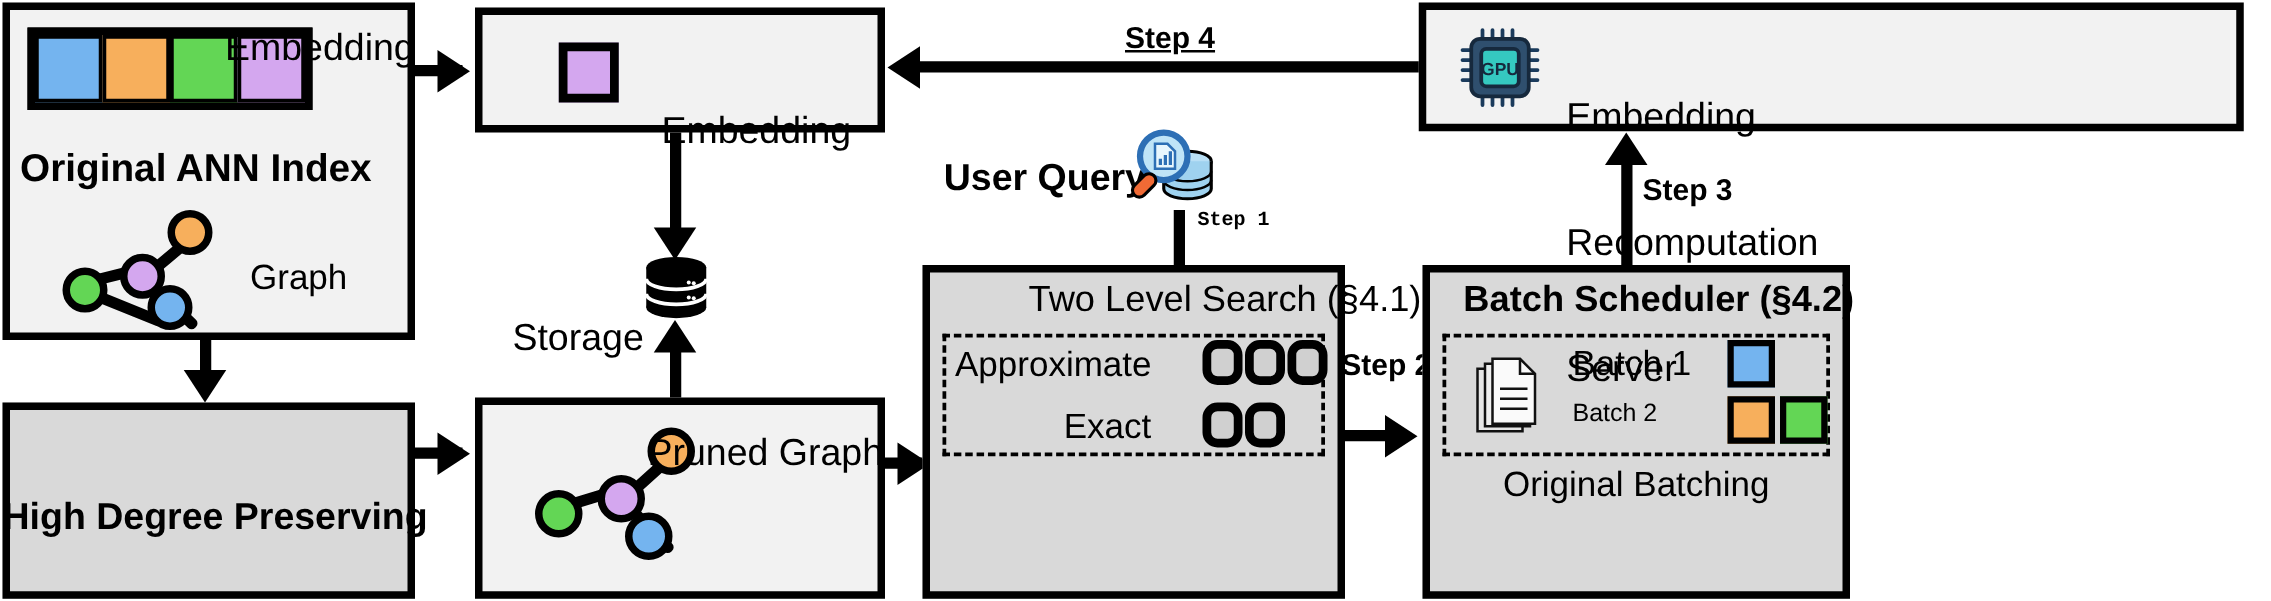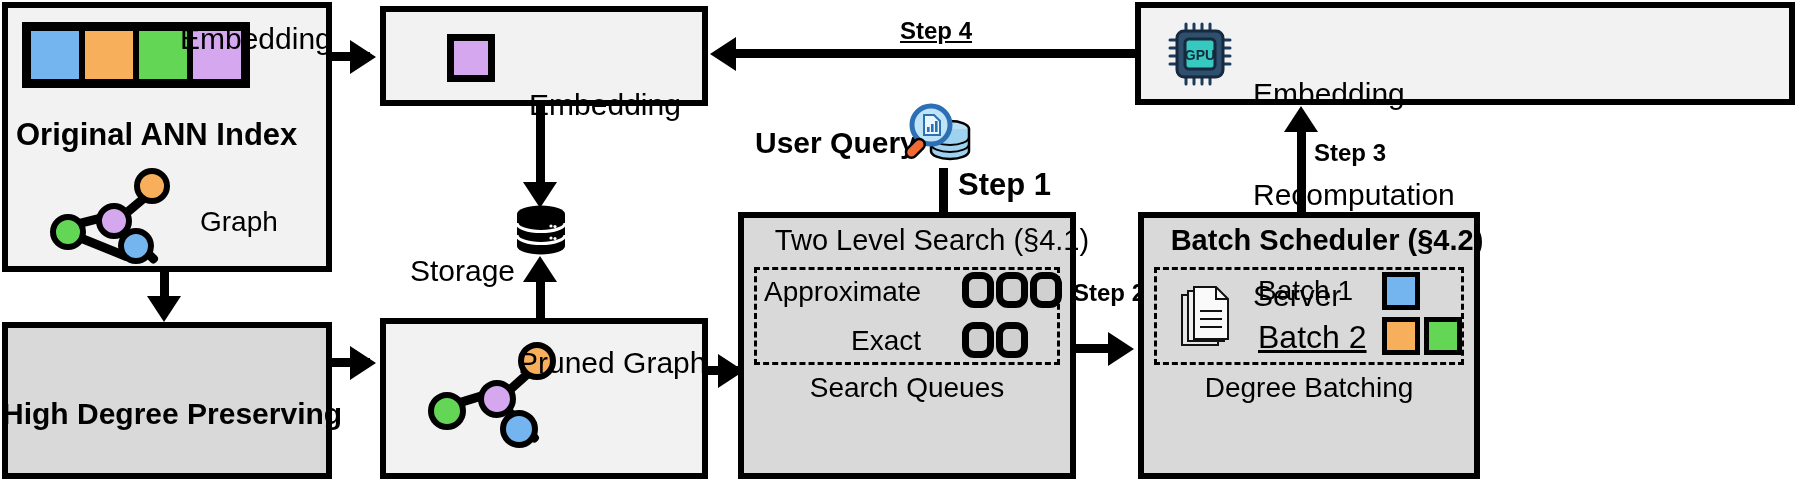--- a/index.html
+++ b/index.html
@@ -154,37 +154,36 @@
       <rect x="27" y="24" width="2.6" height="5" fill="#2d6fb5"></rect>
       <rect x="31" y="21" width="2.6" height="8" fill="#2d6fb5"></rect>
       <rect x="35" y="18" width="2.6" height="11" fill="#2d6fb5"></rect>
 
       <rect x="4" y="40" width="22" height="11" rx="5.5" fill="#f06a35" stroke="#000" stroke-width="2.5" transform="rotate(-45 15 45)"></rect>
     </svg>
   </div>
 
   <div class="bar" style="left:939px;top:168px;width:9px;height:48px;"></div>
   <div class="tri down" style="left:926px;top:212px;"></div>
-  <div class="lbl b" style="left:958px;top:168px;font-size:31px;">Step 1</div>
+  <div class="lbl b" style="left:958px;top:168px;font-size:16px;font-family:Liberation Mono, monospace;">Step 1</div>
 
   <div class="box grey" style="left:738px;top:212px;width:338px;height:267px;"></div>
-  <div class="lbl ctr" style="left:738px;top:224px;width:388px;font-size:29px;">Two Level Search (§4.1)</div>
+  <div class="lbl ctr" style="left:738px;top:224px;width:388px;font-size:29px;padding-left:48px;">Two Level Search (§4.1)</div>
 
   <div class="dashed" style="left:754px;top:267px;width:306px;height:98px;"></div>
 
   <div class="lbl" style="left:764px;top:276px;font-size:28px;">Approximate</div>
   <div class="slot" style="left:962px;top:272px;width:32px;height:36px;"></div>
   <div class="slot" style="left:996px;top:272px;width:32px;height:36px;"></div>
   <div class="slot" style="left:1030px;top:272px;width:32px;height:36px;"></div>
 
   <div class="lbl" style="left:851px;top:325px;font-size:28px;">Exact</div>
   <div class="slot" style="left:962px;top:322px;width:32px;height:36px;"></div>
   <div class="slot" style="left:996px;top:322px;width:32px;height:36px;"></div>
 
-  <div class="lbl ctr" style="left:738px;top:372px;width:338px;font-size:28px;">Search Queues</div>
 
   <div class="bar" style="left:1076px;top:344px;width:50px;height:9px;"></div>
   <div class="tri right" style="left:1108px;top:332px;"></div>
   <div class="lbl b" style="left:1073px;top:280px;font-size:24px;">Step 2</div>
 
   <div class="box grey" style="left:1138px;top:212px;width:342px;height:267px;"></div>
   <div class="lbl ctr b" style="left:1138px;top:224px;width:378px;font-size:29px;">Batch Scheduler (§4.2)</div>
 
   <div class="dashed" style="left:1154px;top:267px;width:310px;height:98px;"></div>
 
@@ -196,25 +195,25 @@
       <path d="M40 2 v12 h12" fill="none" stroke="#111" stroke-width="2"></path>
       <line x1="24" y1="26" x2="46" y2="26" stroke="#111" stroke-width="2"></line>
       <line x1="24" y1="34" x2="46" y2="34" stroke="#111" stroke-width="2"></line>
       <line x1="24" y1="42" x2="46" y2="42" stroke="#111" stroke-width="2"></line>
     </svg>
   </div>
 
   <div class="lbl" style="left:1258px;top:275px;font-size:28px;">Batch 1</div>
   <div class="batchsq" style="left:1382px;top:272px;width:38px;height:38px;background:#74b4ef;"></div>
 
-  <div class="lbl" style="left:1258px;top:320px;font-size:32px;text-decoration:underline;">Batch 2</div>
+  <div class="lbl" style="left:1258px;top:320px;font-size:20px;">Batch 2</div>
   <div class="batchsq" style="left:1382px;top:317px;width:38px;height:38px;background:#f7af5c;"></div>
   <div class="batchsq" style="left:1424px;top:317px;width:38px;height:38px;background:#63d655;"></div>
 
-  <div class="lbl ctr" style="left:1138px;top:372px;width:342px;font-size:28px;">Degree Batching</div>
+  <div class="lbl ctr" style="left:1138px;top:372px;width:342px;font-size:28px;">Original Batching</div>
 
   <div class="bar" style="left:1297px;top:130px;width:9px;height:82px;"></div>
   <div class="tri up" style="left:1284px;top:106px;"></div>
   <div class="lbl b" style="left:1314px;top:140px;font-size:24px;">Step 3</div>
 
   <div class="box light" style="left:1135px;top:2px;width:660px;height:103px;"></div>
 
   <div style="position:absolute;left:1168px;top:22px;width:64px;height:64px;">
     <svg width="64" height="64" viewBox="0 0 64 64">
       <g stroke="#1b3b5c" stroke-width="3" stroke-linecap="round">

